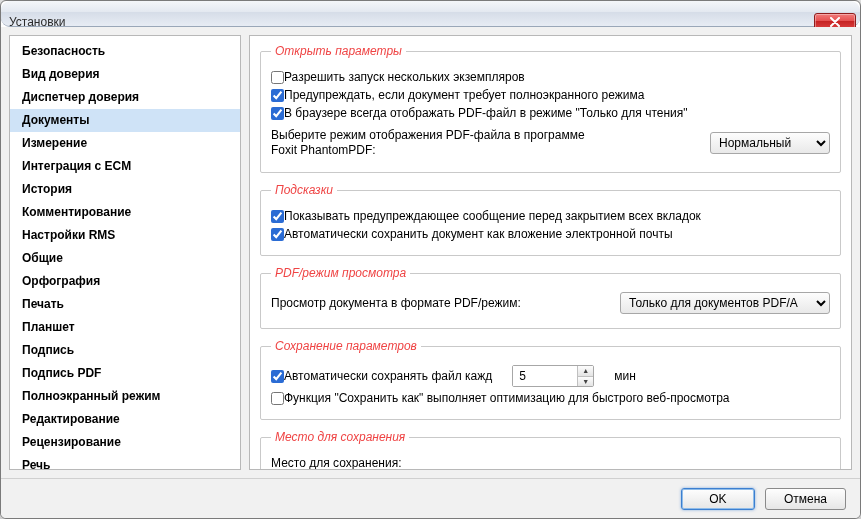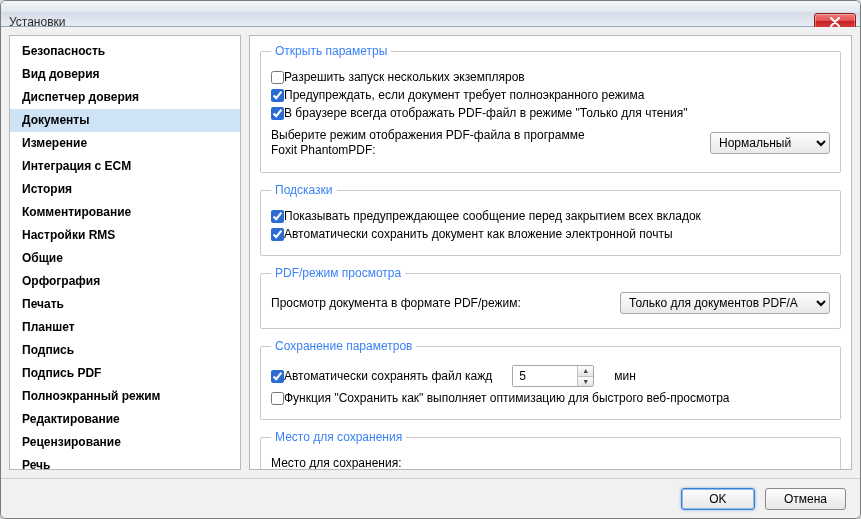--- a/index.html
+++ b/index.html
@@ -26,20 +26,21 @@
     overflow: hidden;
   }
   .titlebar {
     height: 26px;
     background: linear-gradient(to bottom, #f4f6f9 0%, #e3e8f0 45%, #d6dde8 46%, #e7ecf4 100%);
     border-bottom: 1px solid #9aa7b8;
     display: flex;
     align-items: center;
     justify-content: space-between;
     padding: 17px 4px 0 8px;
+    border-radius: 9px;
   }
   .titlebar .title { color: #2b2b2b; }
   .close-btn {
     width: 42px; height: 18px;
     background: linear-gradient(to bottom, #f07b7b 0%, #e54d4d 45%, #c62323 46%, #de4444 100%);
     border: 1px solid #8f1c1c;
     border-radius: 3px;
     display: flex; align-items: center; justify-content: center;
     color: #fff; font-weight: bold;
     box-shadow: inset 0 0 0 1px rgba(255,255,255,.35);
@@ -79,21 +80,22 @@
     padding: 8px 10px 4px 10px;
   }
   fieldset.group {
     border: 1px solid #c9c9c9;
     border-radius: 2px;
     margin: 0 0 10px 0;
     padding: 8px 10px 10px 10px;
   }
   fieldset.group > legend {
     padding: 0 4px;
-    color: #3b82f6;
+    color: #ef4444;
+    font-style: italic;
   }
   .row {
     display: flex;
     align-items: center;
     gap: 6px;
     margin: 4px 0;
   }
   .ckwrap {
     display: inline-flex;
     align-items: center;

